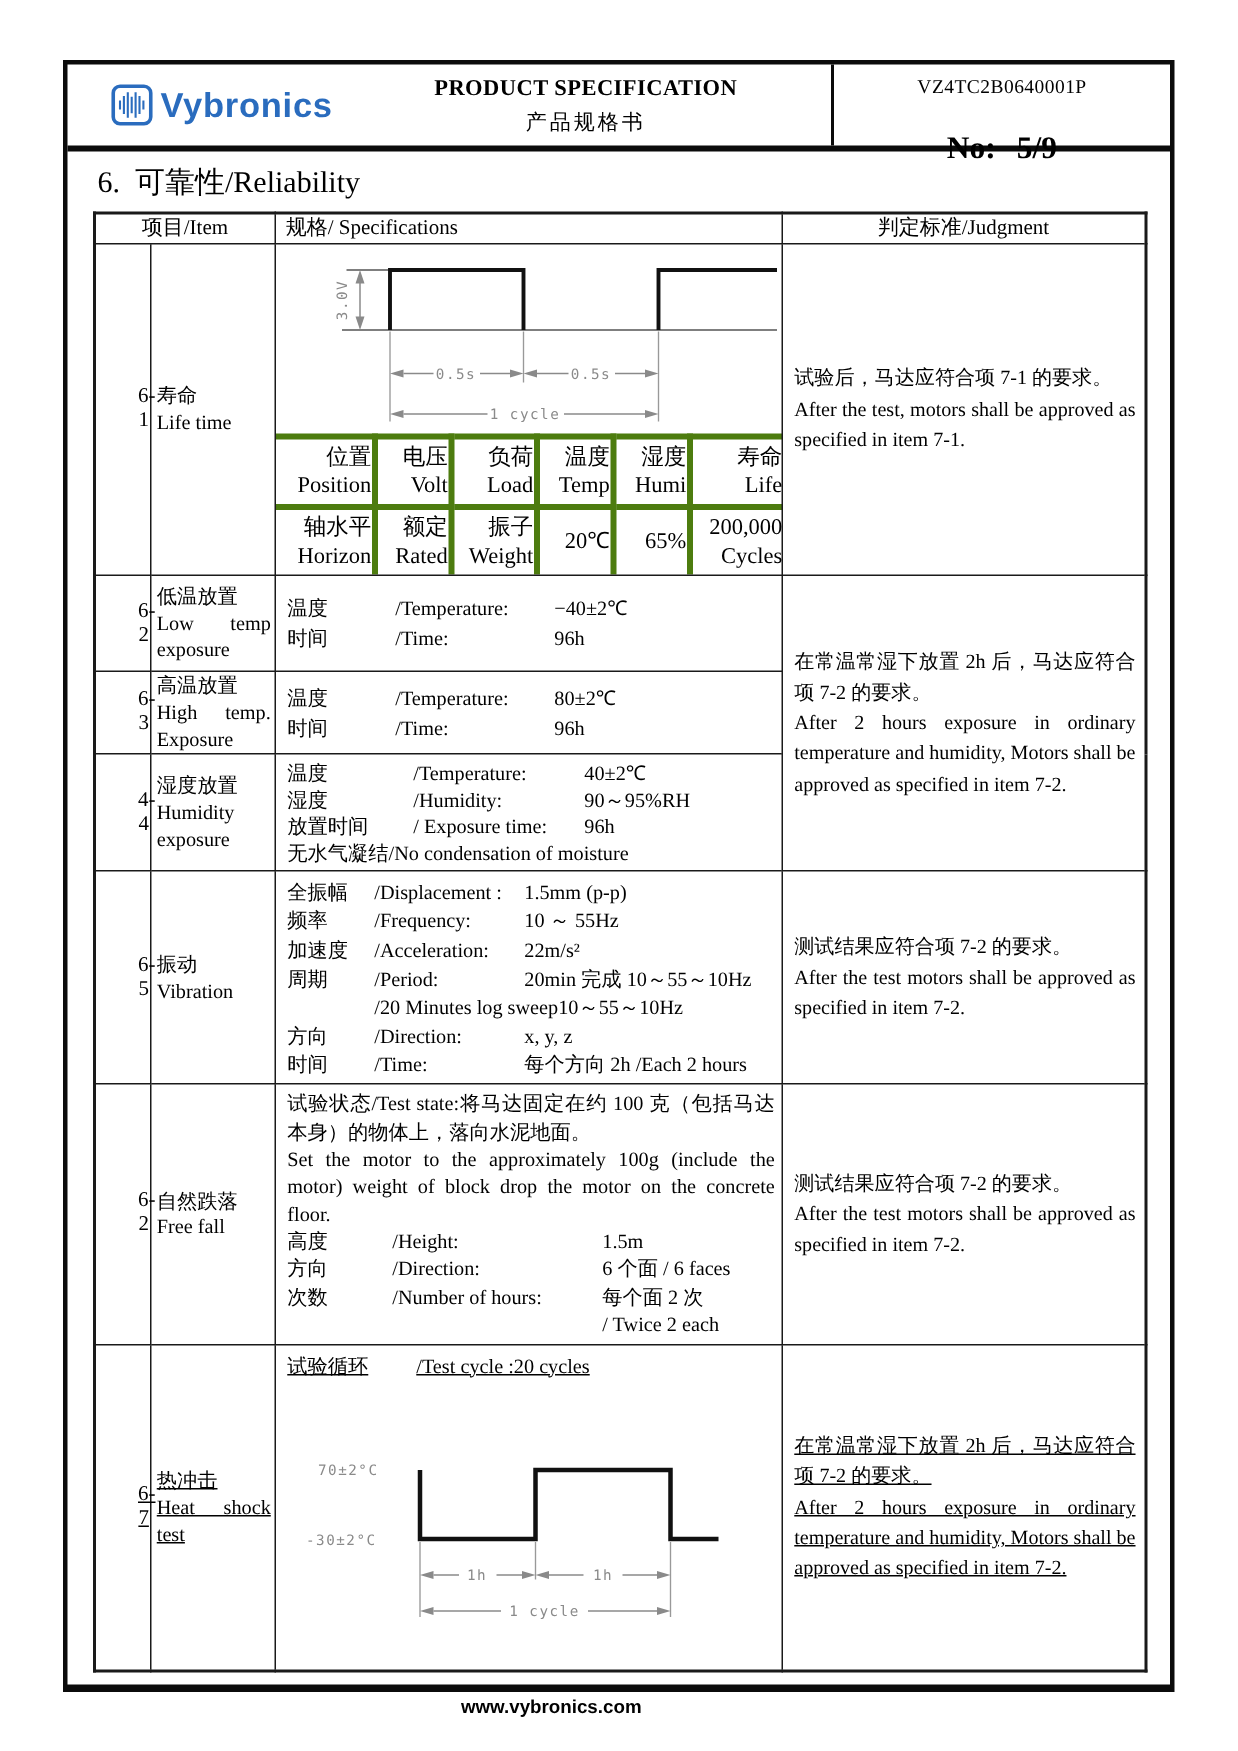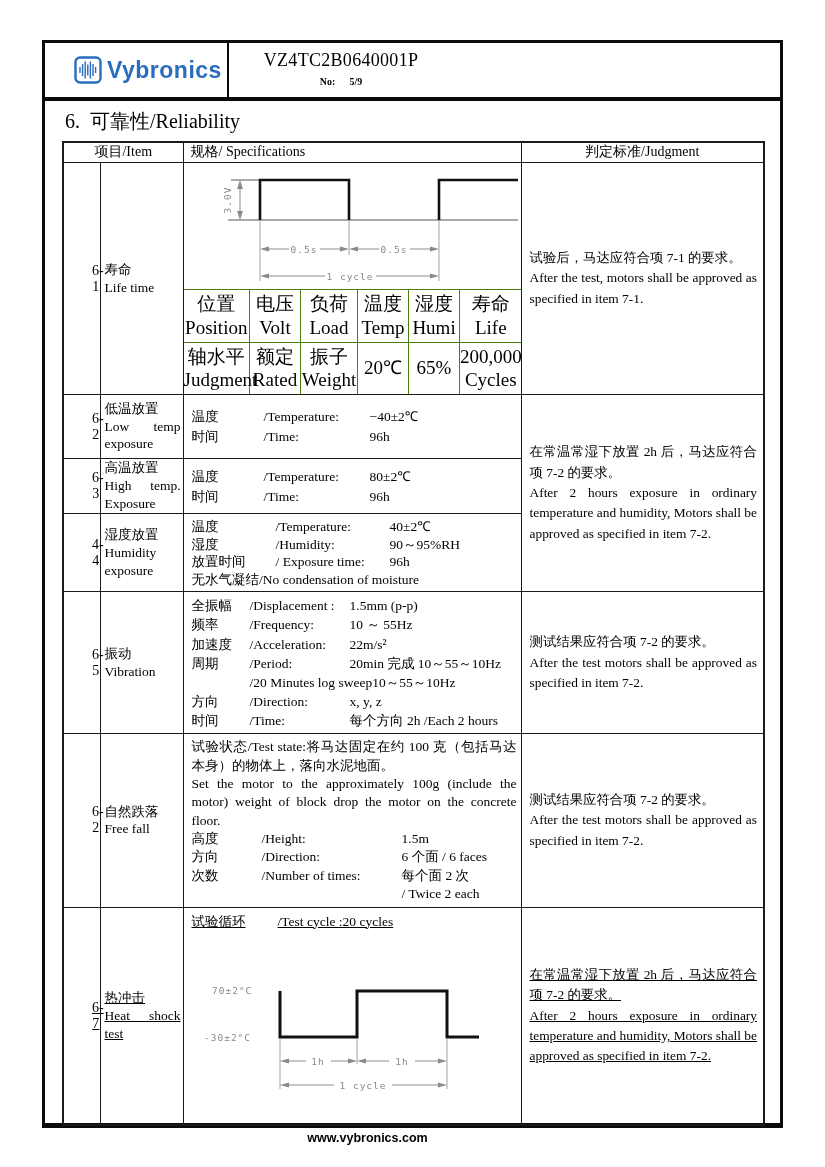--- a/index.html
+++ b/index.html
@@ -14,22 +14,22 @@
   
   .header{ display:flex; height:58px; border-bottom:4px solid #0b0b0b; }
   .h-left{ width:182px; display:flex; align-items:center; padding-left:28px; }
   .logo{ display:flex; align-items:center; gap:4px; }
   .logo-text{ font-family:"Liberation Sans", sans-serif; font-weight:bold;
               font-size:23px; color:#2a6cbe; letter-spacing:.5px; }
   .h-center{ flex:1; text-align:center; padding-top:8px; }
   .title-en{ font-weight:bold; font-size:15px; letter-spacing:.3px; }
   .title-cn{ font-size:14px; margin-top:5px; letter-spacing:2px; }
   .h-right{ width:226px; border-left:2px solid #0b0b0b; text-align:center; padding-top:7px; }
-  .doc-number{ font-size:18px; letter-spacing:.3px; }
-  .no-line{ font-weight:bold; font-size:10px; margin-top:5px; }
+  .doc-number{ font-size:13px; letter-spacing:.3px; }
+  .no-line{ font-weight:bold; font-size:21px; margin-top:20px; }
   .no-line .page-num{ margin-left:14px; }
 
   
   .section-title{ font-size:20px; padding:7px 0 6px 20px; }
 
   
   table.main{ margin-left:17px; width:701px; border-collapse:collapse;
               table-layout:fixed; border:2px solid #1a1a1a; }
   table.main td{ border:1px solid #1a1a1a; vertical-align:middle; }
   tr.thead td{ height:18px; font-size:14px; padding:0 0 1px 0; }
@@ -50,22 +50,22 @@
   tr.r3 td{ height:55px; }
   tr.r4 td{ height:71px; }
   tr.r5 td{ height:139px; }
   tr.r6 td{ height:169px; }
   tr.r7 td{ height:217px;text-decoration:underline; }
 
   td.specs-r1{ padding:0 !important; vertical-align:top; }
 
   
   table.inner{ width:100%; border-collapse:collapse; table-layout:fixed; }
-  table.inner td{ border:1px solid #4d7c0f; text-align:center;
-                  font-size:19px; line-height:1.25; padding:2px 0; }
+  table.inner td{ border:4px solid #4d7c0f; text-align:right;
+                  font-size:15px; line-height:1.25; padding:2px 0; }
   table.inner td:first-child{ border-left:none; }
   table.inner td:last-child{ border-right:none; }
   table.inner tr:last-child td{ border-bottom:none; }
   table.inner tr.ih td{ height:47px; }
   table.inner tr.iv td{ height:45px; }
 
   
   .ln{ display:grid; line-height:1.45; }
   .ln span{ white-space:nowrap; }
   .g23{ grid-template-columns:72px 106px auto; }
@@ -102,20 +102,24 @@
               <line x1="12.2" y1="6.5" x2="12.2" y2="23.5"></line>
               <line x1="14.8" y1="9.5" x2="14.8" y2="20.5"></line>
               <line x1="17.4" y1="6.5" x2="17.4" y2="23.5"></line>
               <line x1="20" y1="9" x2="20" y2="21"></line>
               <line x1="22.6" y1="12" x2="22.6" y2="18"></line>
             </g>
           </svg>
         </span>
         <span class="logo-text">Vybronics</span>
       </div>
+    </div>
+    <div class="h-center">
+      <div class="title-en">PRODUCT SPECIFICATION</div>
+      <div class="title-cn">产品规格书</div>
     </div>
     <div class="h-right">
       <div class="doc-number">VZ4TC2B0640001P</div>
       <div class="no-line">
         <span>No:</span><span class="page-num">5/9</span>
       </div>
     </div>
   </div>
 
   <div class="section-title">6.&nbsp; 可靠性/Reliability</div>
@@ -212,21 +216,21 @@
                     <div>Humi</div>
                   </td>
             <td>
                     <div>寿命</div>
                     <div>Life</div>
                   </td>
           </tr>
           <tr class="iv">
             <td>
                     <div>轴水平</div>
-                    <div>Judgment</div>
+                    <div>Horizon</div>
                   </td>
             <td>
                     <div>额定</div>
                     <div>Rated</div>
                   </td>
             <td>
                     <div>振子</div>
                     <div>Weight</div>
                   </td>
             <td>
@@ -381,21 +385,21 @@
               <span>/Height:</span>
               <span>1.5m</span>
             </div>
         <div class="ln g6">
               <span>方向</span>
               <span>/Direction:</span>
               <span>6 个面 / 6 faces</span>
             </div>
         <div class="ln g6">
               <span>次数</span>
-              <span>/Number of times:</span>
+              <span>/Number of hours:</span>
               <span>每个面 2 次</span>
             </div>
         <div class="ln g6">
               <span></span>
               <span></span>
               <span>/ Twice 2 each</span>
             </div>
       </td>
       <td class="judg">
         <div class="jcn">测试结果应符合项 7-2 的要求。</div>

